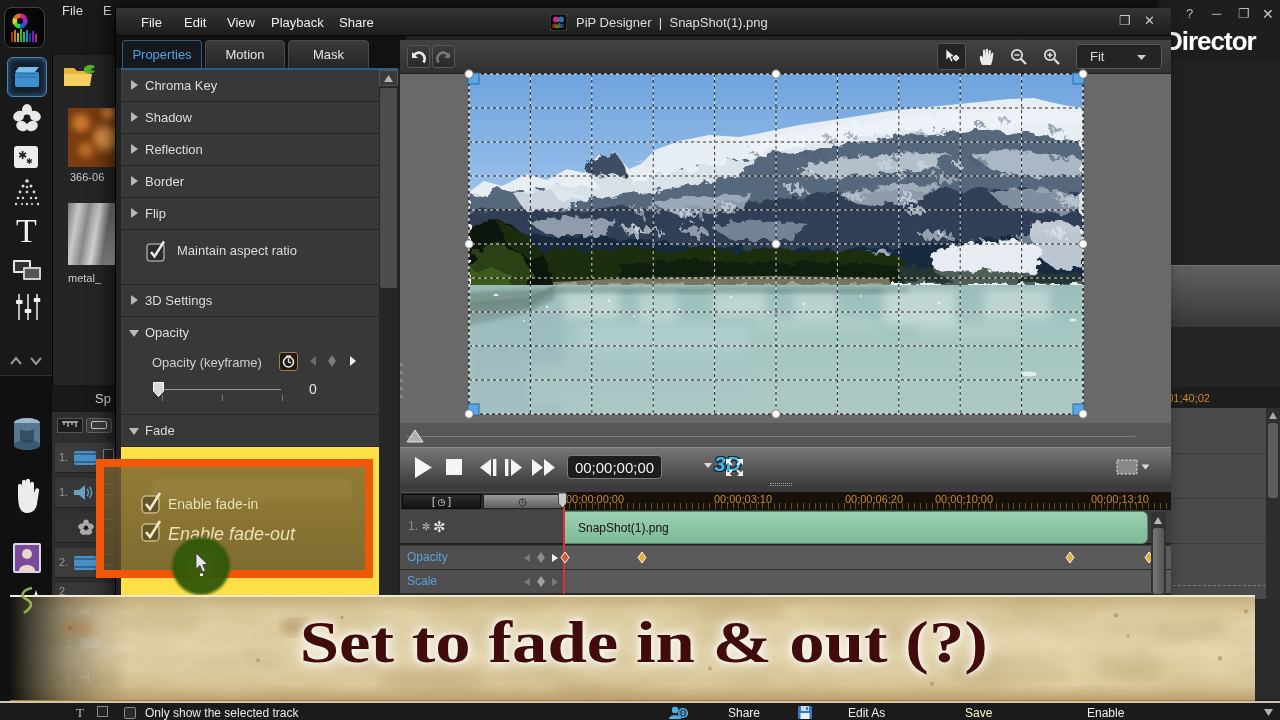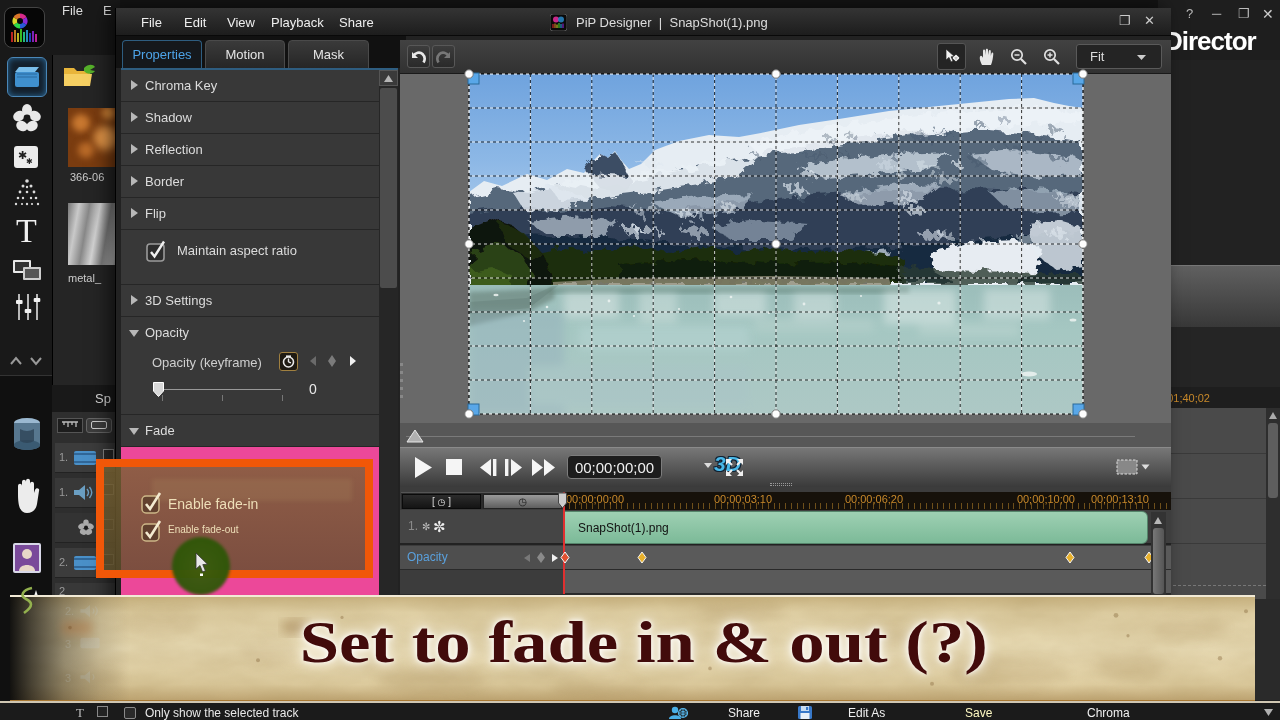--- a/index.html
+++ b/index.html
@@ -18,21 +18,21 @@
 .winbtn { color:#ccc; font-size:13px; top:5px; }
 
 
 #tabrow { left:0; top:28px; width:290px; height:32px; background:#111; }
 .tab { top:4px; height:29px; line-height:28px; text-align:center; font-size:13px;
   color:#e5e5e5; background:linear-gradient(#3a3a3a,#262626);
   border:1px solid #4a4a4a; border-radius:4px 4px 0 0; }
 .tab.sel { background:#15181c; color:#4da3e8; border-color:#2e5d80; border-bottom:0; }
 
 
-#proplist { left:5px; top:60px; width:258px; height:540px; background:#ec4899;
+#proplist { left:5px; top:60px; width:258px; height:540px; background:#fde047;
   border-top:2px solid #2e5d80; }
 .prow { position:relative; width:258px; height:32px; line-height:32px; color:#dcdcdc;
   font-size:13px; border-bottom:1px solid #262626; background:#383838; padding-left:24px; }
 .prow .arr { position:absolute; left:10px; top:10px; width:0; height:0;
   border-left:7px solid #b8b8b8; border-top:5px solid transparent; border-bottom:5px solid transparent; }
 .prow .arrd { position:absolute; left:8px; top:13px; width:0; height:0;
   border-top:7px solid #b8b8b8; border-left:5px solid transparent; border-right:5px solid transparent; }
 
 
 #pscroll { left:263px; top:60px; width:19px; height:540px; background:#262626; border-top:2px solid #2e5d80; }
@@ -681,21 +681,21 @@
 
       <div class="abs" style="left:1px;top:5px;width:162px;height:17px;background:#2a2a2a;border-top:1px solid #555;">
         <div class="abs" style="left:1px;top:1px;width:79px;height:15px;background:linear-gradient(#2c2c2c,#141414);border:1px solid #0a0a0a;color:#ddd;font-size:10px;text-align:center;line-height:14px;">[ <span style="font-size:9px;">◷</span> ]</div>
         <div class="abs" style="left:82px;top:1px;width:79px;height:15px;background:linear-gradient(#9a9a9a,#5e5e5e);border:1px solid #222;color:#1a1a1a;font-size:10px;text-align:center;line-height:14px;">◷</div>
       </div>
       <div class="abs" style="left:163px;top:5px;width:608px;height:18px;background:#16110a;"></div>
       <div class="abs" style="left:163px;top:16px;width:608px;height:6px;background:repeating-linear-gradient(90deg,#6e4f1a 0,#6e4f1a 1px,transparent 1px,transparent 5.85px);"></div>
       <div class="abs" style="left:166px;top:6px;color:#c8892a;font-size:11px;">00;00;00;00</div>
       <div class="abs" style="left:273px;top:6px;width:140px;text-align:center;color:#c8892a;font-size:11px;">00;00;03;10</div>
       <div class="abs" style="left:404px;top:6px;width:140px;text-align:center;color:#c8892a;font-size:11px;">00;00;06;20</div>
-      <div class="abs" style="left:535px;top:6px;width:140px;text-align:right;color:#c8892a;font-size:11px;">00;00;10;00</div>
+      <div class="abs" style="left:535px;top:6px;width:140px;text-align:left;color:#c8892a;font-size:11px;">00;00;10;00</div>
       <div class="abs" style="left:609px;top:6px;width:140px;text-align:right;color:#c8892a;font-size:11px;">00;00;13;10</div>
 
       <div class="abs" style="left:0;top:23px;width:163px;height:35px;background:#454545;border-bottom:2px solid #222;">
         <span class="abs" style="left:8px;top:9px;color:#8a8a8a;font-size:12px;">1.</span>
         <span class="abs" style="left:22px;top:11px;color:#bbb;font-size:10px;">✼</span>
         <span class="abs" style="left:33px;top:8px;color:#f0f0f0;font-size:15px;">✼</span>
       </div>
       <div class="abs" style="left:163px;top:23px;width:608px;height:35px;background:#3e3e3e;border-bottom:2px solid #222;"></div>
       <div class="abs" style="left:164px;top:24px;width:584px;height:33px;background:linear-gradient(#9ed0b3,#7cba98);border:1px solid #55856b;border-radius:0 6px 6px 0;padding-left:28px;">
         <span class="abs" style="left:13px;top:9px;font-size:12px;color:#111;">SnapShot(1).png</span>
@@ -708,20 +708,32 @@
           </svg>
         <svg class="abs" style="left:136px;top:5px;" width="10" height="13" viewBox="0 0 10 13">
             <path d="M5 1 L9 6.5 L5 12 L1 6.5 Z" fill="#8a8a8a"></path>
           </svg>
         <svg class="abs" style="left:151px;top:7px;" width="9" height="10" viewBox="0 0 9 10">
             <path d="M1 1 L7 5 L1 9 Z" fill="#f0f0f0"></path>
           </svg>
       </div>
       <div class="abs" id="oprow" style="left:163px;top:59px;width:608px;height:24px;background:#5a5a5a;border-bottom:1px solid #2a2a2a;"></div>
 
+      <div class="abs" style="left:0;top:83px;width:163px;height:24px;background:#4e4e4e;border-bottom:1px solid #2a2a2a;">
+        <span class="abs tlabel" style="left:7px;top:4px;">Scale</span>
+        <svg class="abs" style="left:122px;top:7px;" width="9" height="10" viewBox="0 0 9 10">
+            <path d="M8 1 L2 5 L8 9 Z" fill="#787878"></path>
+          </svg>
+        <svg class="abs" style="left:136px;top:5px;" width="10" height="13" viewBox="0 0 10 13">
+            <path d="M5 1 L9 6.5 L5 12 L1 6.5 Z" fill="#a0a0a0"></path>
+          </svg>
+        <svg class="abs" style="left:151px;top:7px;" width="9" height="10" viewBox="0 0 9 10">
+            <path d="M1 1 L7 5 L1 9 Z" fill="#787878"></path>
+          </svg>
+      </div>
       <div class="abs" style="left:163px;top:83px;width:608px;height:24px;background:#5a5a5a;border-bottom:1px solid #2a2a2a;"></div>
 
       <div class="abs" style="left:0;top:107px;width:771px;height:12px;background:#2c2c2c;"></div>
 
       <div class="abs" style="left:163px;top:5px;width:2px;height:102px;background:#e03030;"></div>
       <svg class="abs" style="left:157px;top:5px;" width="11" height="17" viewBox="0 0 11 17">
           <path d="M1.5 1 L9.5 1 L9.5 11 L5.5 16 L1.5 11 Z" fill="#cdcdcd" stroke="#444" stroke-width="1"></path>
         </svg>
 
       <svg class="abs" style="left:160px;top:64px;" width="10" height="13" viewBox="0 0 10 13">
@@ -750,21 +762,21 @@
     <div class="abs" style="left:48px;top:12px;width:200px;height:22px;background:rgba(195,175,115,.13);filter:blur(2px);"></div>
     <svg class="abs" style="left:37px;top:25px;" width="22" height="23" viewBox="0 0 22 23">
       <rect x="1" y="4" width="17" height="17" rx="4" fill="rgba(30,25,10,.35)" stroke="#cdb788" stroke-width="1.5"></rect>
       <path d="M5 12 L9 17 L19 1" fill="none" stroke="#f3ead0" stroke-width="2.6"></path>
     </svg>
     <span class="abs" style="left:64px;top:29px;font-size:14px;color:#eedfb8;">Enable fade-in</span>
     <svg class="abs" style="left:37px;top:53px;" width="22" height="23" viewBox="0 0 22 23">
       <rect x="1" y="4" width="17" height="17" rx="4" fill="rgba(30,25,10,.35)" stroke="#cdb788" stroke-width="1.5"></rect>
       <path d="M5 12 L9 17 L19 1" fill="none" stroke="#f3ead0" stroke-width="2.6"></path>
     </svg>
-    <span class="abs" style="left:64px;top:57px;font-size:10px;color:#eedfb8;">Enable fade-out</span>
+    <span class="abs" style="left:64px;top:57px;font-size:18px;color:#eedfb8;font-style:italic;">Enable fade-out</span>
   </div>
   <div class="abs" style="left:172px;top:537px;width:58px;height:58px;border-radius:50%;background:radial-gradient(circle,#3a5c0e 0%,#2f5708 60%,#265203 100%);opacity:.95;filter:blur(1.5px);z-index:31;"></div>
   <svg class="abs" style="left:194px;top:552px;width:16px;height:24px;z-index:32;" viewBox="0 0 16 24">
     <path d="M2 1 L2 17 L6 13.5 L8.6 20 L11.4 18.8 L8.8 12.6 L13.5 12.2 Z" fill="#e8e8e8" stroke="#333" stroke-width=".8"></path>
     <rect x="6" y="21.5" width="3" height="2.5" fill="#fff"></rect>
   </svg>
 
   <div class="abs" id="banner">
     <svg class="abs" style="left:0;top:0;" width="1245" height="103" viewBox="0 0 1245 101" preserveAspectRatio="none">
       <defs>
@@ -845,19 +857,19 @@
     </svg>
     <span class="abs" style="left:728px;top:3px;font-size:12px;color:#f0f0f0;">Share</span>
     <svg class="abs" style="left:797px;top:2px;" width="16" height="15" viewBox="0 0 16 15">
       <rect x="1" y="1" width="14" height="13" rx="1.5" fill="#3878c8"></rect>
       <rect x="4" y="1" width="8" height="5" fill="#c8dcf0"></rect>
       <rect x="3.5" y="8" width="9" height="6" fill="#e8f0f8"></rect>
       <rect x="9" y="2" width="2.2" height="3" fill="#3878c8"></rect>
     </svg>
     <span class="abs" style="left:848px;top:3px;font-size:12px;color:#f0f0f0;">Edit As</span>
     <span class="abs" style="left:965px;top:3px;font-size:12px;color:#fef9c3;">Save</span>
-    <span class="abs" style="left:1087px;top:3px;font-size:12px;color:#f0f0f0;">Chroma</span>
+    <span class="abs" style="left:1087px;top:3px;font-size:12px;color:#f0f0f0;">Enable</span>
     <svg class="abs" style="left:1263px;top:5px;" width="11" height="9" viewBox="0 0 11 9">
         <path d="M1 1 L10 1 L5.5 8 Z" fill="#b0b0b0"></path>
       </svg>
   </div>
 
 </div>
 
 </body></html>

